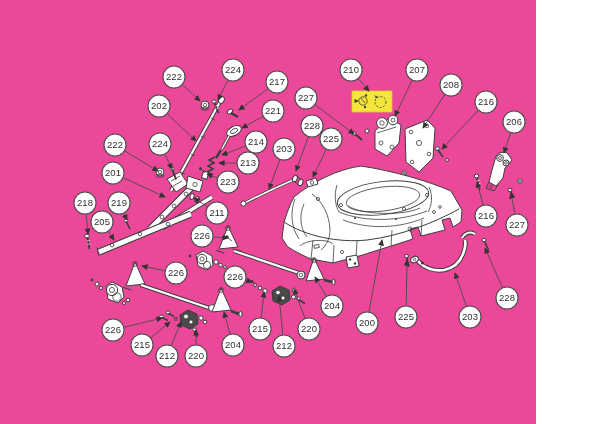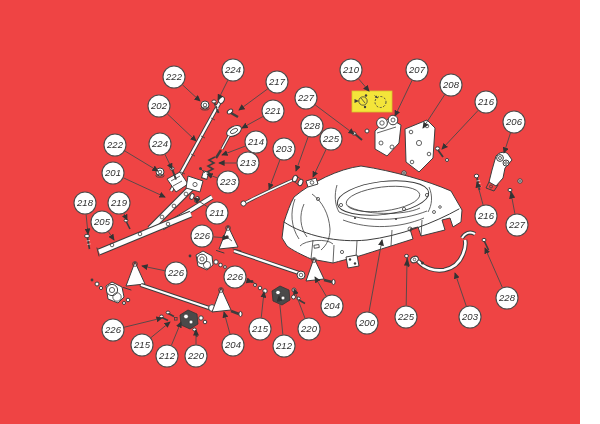--- a/index.html
+++ b/index.html
@@ -1,17 +1,17 @@
 <!DOCTYPE html>
 <html><head>
 <meta charset="utf-8">
 <style>
   html,body{margin:0;padding:0;background:#fff;}
-  #stage{position:relative;width:580px;height:424px;background:#ef4444;overflow:hidden;
-         font-family:"Liberation Sans",sans-serif;font-style:italic;}
+  #stage{position:relative;width:536px;height:424px;background:#ec4899;overflow:hidden;
+         font-family:"Liberation Sans",sans-serif;}
   svg{position:absolute;left:0;top:0;}
   .ln{stroke:#3d3d3d;stroke-width:1;fill:none;stroke-linecap:round;stroke-linejoin:round;}
   .thin{stroke:#3d3d3d;stroke-width:.8;fill:none;}
   .fillw{fill:#fff;stroke:#3d3d3d;stroke-width:1;}
   .dark{fill:#4a4a4a;stroke:#333;stroke-width:.8;}
   text.callout-num{font-family:"Liberation Sans",sans-serif;fill:#2f2f2f;}
 </style>
 </head>
 <body>
 

